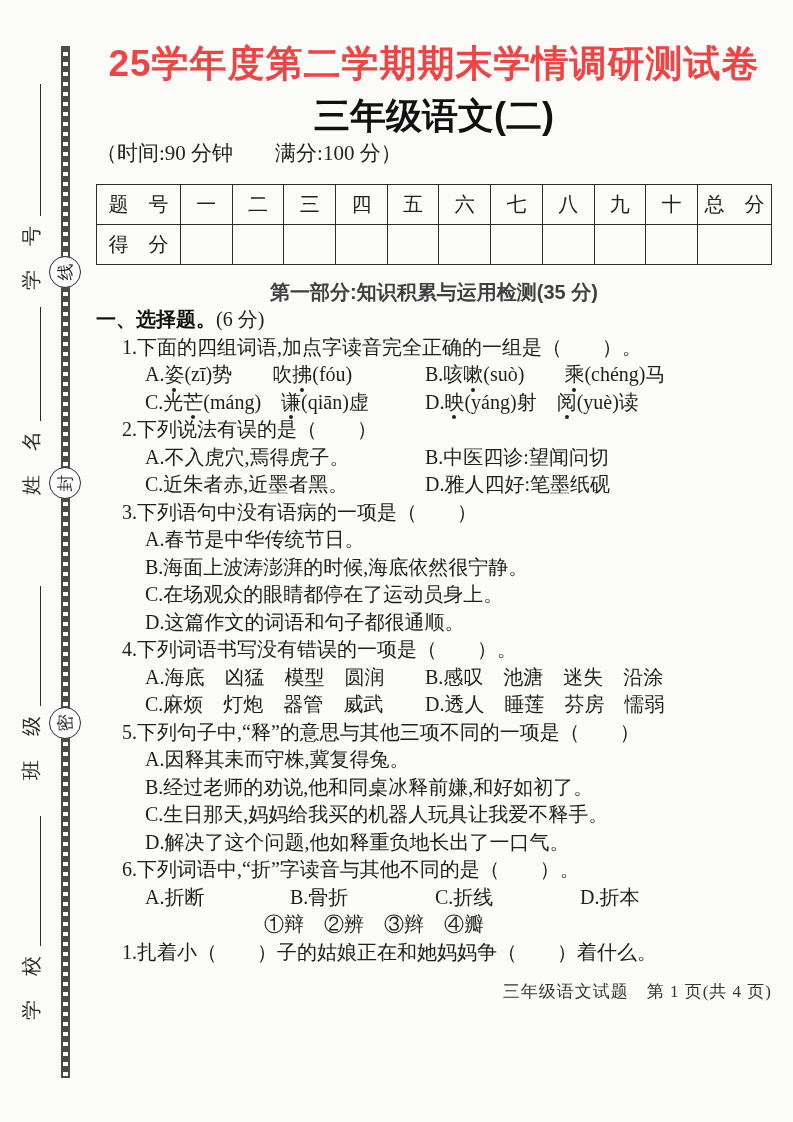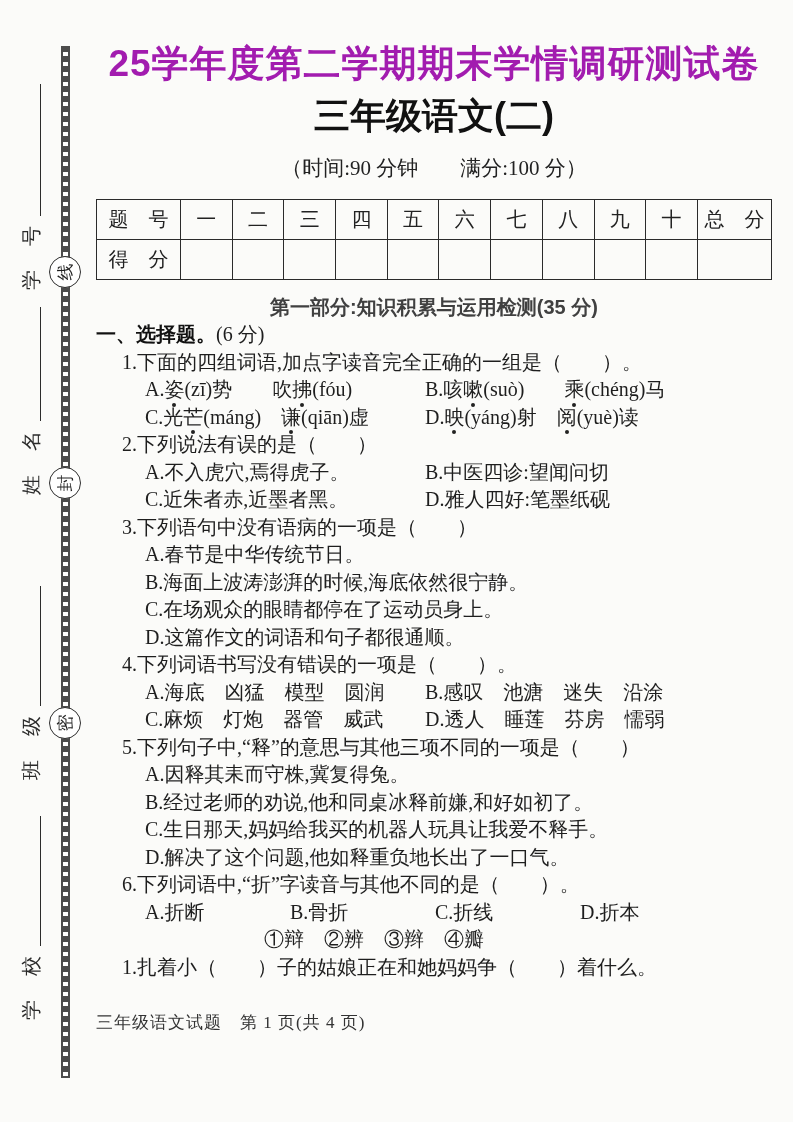--- a/index.html
+++ b/index.html
@@ -37,29 +37,29 @@
   .field-banji    { width:216px; left:-77px; top:659px; }
   .field-xuexiao  { width:230px; left:-84px; top:892px; }
   .field-xuehao .blank   { width:132px; }
   .field-xingming .blank { width:114px; }
   .field-banji .blank    { width:120px; }
   .field-xuexiao .blank  { width:130px; }
   
   .content { position:absolute; left:96px; top:40px; width:676px; }
   .title {
     text-align:center; font-family:"Liberation Sans", sans-serif;
-    font-weight:900; font-size:37px; line-height:48px; color:#a21caf;
+    font-weight:900; font-size:37px; line-height:48px; color:#ef4444;
     letter-spacing:1px;
   }
   .subtitle {
     text-align:center; font-family:"Liberation Sans", sans-serif;
     font-weight:900; font-size:36px; line-height:46px; color:#111;
     margin-top:5px;
   }
-  .meta { text-align:center; font-size:21px; line-height:28px; margin-top:15px; color:#222; }
+  .meta { text-align:left; font-size:21px; line-height:28px; color:#222; }
   table.score {
     width:100%; border-collapse:collapse; margin-top:17px;
     table-layout:fixed;
   }
   table.score td {
     border:1.5px solid #2b2b2b; height:39px; text-align:center;
     font-size:20px; color:#222; padding:0;
   }
   table.score col.c-first { width:84px; }
   table.score col.c-last  { width:74px; }
@@ -68,21 +68,21 @@
     font-weight:700; font-size:20px; line-height:28px; margin-top:13px; color:#404040;
   }
   .line { font-size:20px; line-height:27.5px; white-space:nowrap; }
   .sec-heading .sec-bold { font-family:"Liberation Sans", sans-serif; font-weight:700; color:#111; }
   .sec-heading .sec-rest { font-size:20px; }
   .stem  { padding-left:26px; }
   .optln { padding-left:49px; }
   .opt2  { padding-left:49px; display:grid; grid-template-columns:280px auto; }
   .opt4  { padding-left:49px; display:grid; grid-template-columns:145px 145px 145px auto; }
   .center-chars { text-align:center; padding-right:120px; }
-  .footer { text-align:left; font-size:17px; color:#333; margin-top:30px; letter-spacing:1px; }
+  .footer { text-align:right; font-size:17px; color:#333; margin-top:14px; letter-spacing:1px; }
   
   .dot { position:relative; display:inline-block; }
   .dot::after {
     content:""; position:absolute; left:50%; bottom:-3px;
     width:4px; height:4px; margin-left:-2px; border-radius:50%; background:#222;
   }
 </style>
 </head>
 <body>
 

